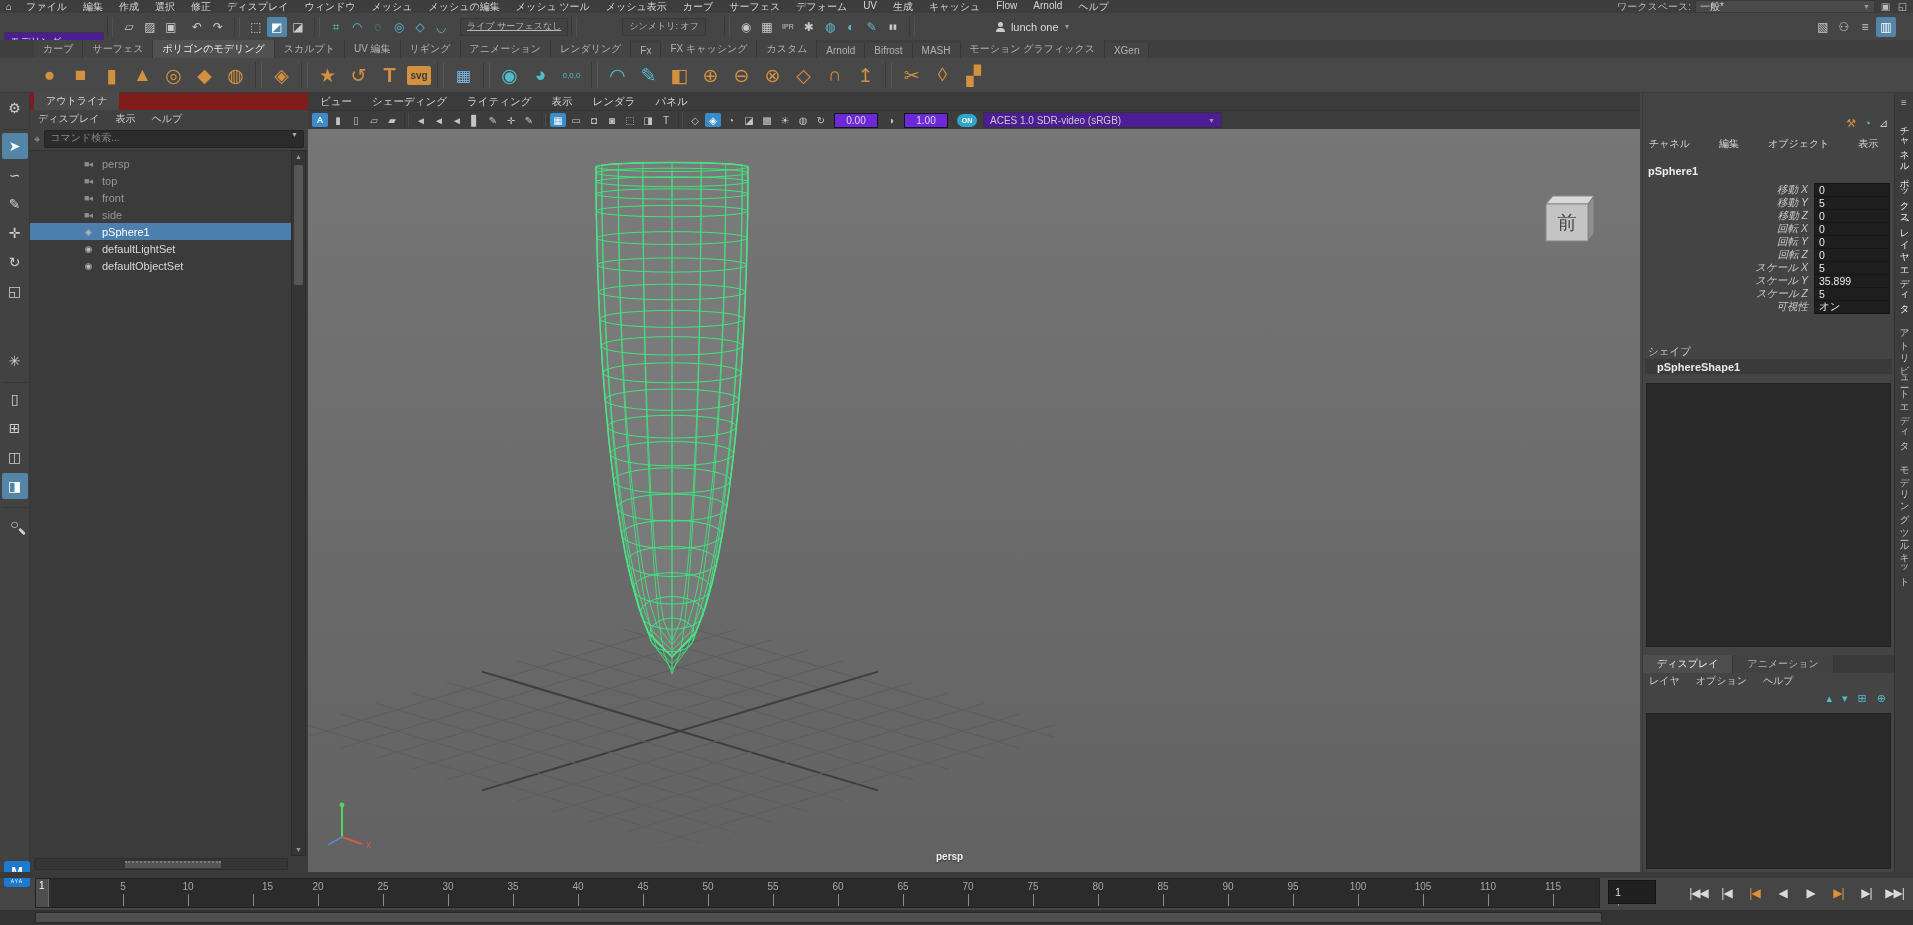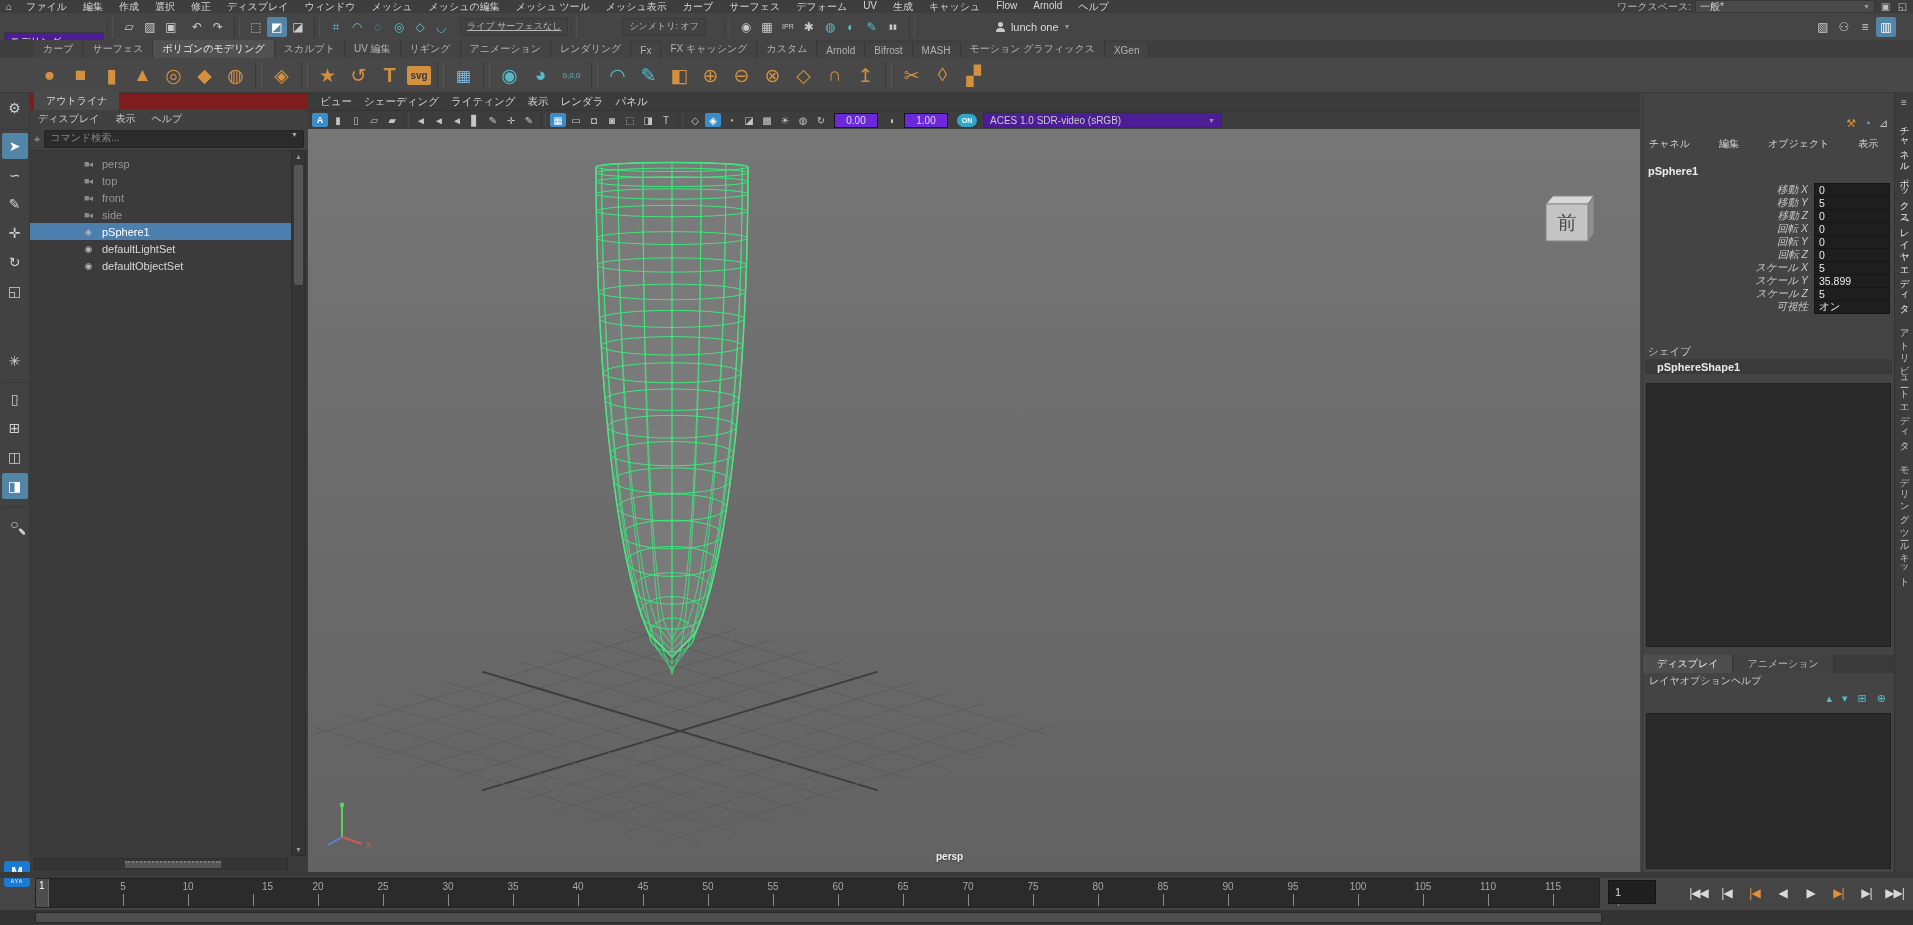--- a/index.html
+++ b/index.html
@@ -82,21 +82,21 @@
   .orow.selected{background:#4d7fae;color:#ffffff;}
   .ovscroll{position:absolute;right:2px;top:57px;width:13px;bottom:16px;background:#353535;border:1px solid #2d2d2d;}
   .ovscroll .up,.ovscroll .dn{position:absolute;left:0;width:100%;text-align:center;font-size:7px;color:#999;}
   .ovscroll .up{top:2px;} .ovscroll .dn{bottom:2px;}
   .ovthumb{position:absolute;left:2px;right:2px;top:14px;height:120px;background:#565656;border-radius:2px;}
   .ohscroll{position:absolute;left:4px;right:20px;bottom:2px;height:10px;background:#353535;border:1px solid #2d2d2d;}
   .ohthumb{position:absolute;left:90px;width:96px;top:2px;height:5px;background:#555;
            border-top:2px dotted #7a7a7a;}
   
   .vp{position:absolute;left:308px;top:93px;width:1332px;height:779px;background:#3b3b3b;}
-  .vpmenu{height:17px;display:flex;align-items:center;gap:12px;padding-left:12px;font-size:10.5px;color:#d5d5d5;background:#3b3b3b;}
+  .vpmenu{height:17px;display:flex;align-items:center;gap:20px;padding-left:12px;font-size:10.5px;color:#d5d5d5;background:#3b3b3b;}
   .vptools{height:18px;display:flex;align-items:center;background:#3d3d3d;border-top:1px solid #343434;
            border-bottom:1px solid #343434;padding-left:4px;gap:2px;}
   .vticons{display:flex;align-items:center;gap:2px;}
   .vticon{min-width:16px;height:14px;display:flex;align-items:center;justify-content:center;color:#c5c5c5;font-size:10px;}
   .vticon.abadge{background:#3a8dc8;color:#fff;border-radius:2px;width:15px;font-weight:bold;font-size:9px;}
   .vticon.active{background:#3a8dc8;color:#fff;border-radius:2px;}
   .vticon.sep{min-width:3px;height:14px;border-left:1px solid #333;border-right:1px solid #4c4c4c;font-size:0;margin:0 2px;}
   .vfield{width:42px;height:13px;background:#6d28d9;border:1px solid #151515;color:#dddddd;font-size:10px;
           display:flex;align-items:center;justify-content:center;margin:0 3px;}
   .onbadge{background:#2fa7c9;color:#fff;font-size:7px;font-weight:bold;border-radius:7px;width:20px;height:13px;
@@ -124,21 +124,21 @@
   .cbfield{width:70px;height:12px;background:#1e1e1e;border:1px solid #161616;color:#e8e8e8;font-size:10.5px;
            display:flex;align-items:center;padding-left:4px;}
   .cbshape{position:absolute;top:252px;left:5px;font-size:10.5px;color:#c9c9c9;}
   .cbshaperow{position:absolute;top:266px;left:2px;right:2px;height:15px;background:#3a3a3a;display:flex;
               align-items:center;padding-left:12px;font-weight:bold;font-size:11px;color:#e8e8e8;}
   .cbempty{position:absolute;top:290px;left:3px;right:3px;height:262px;background:#2a2a2a;border:1px solid #222;}
   
   .letabs{position:absolute;top:562px;left:0;right:0;height:18px;background:#3a3a3a;display:flex;align-items:flex-end;}
   .letab{padding:2px 14px;font-size:10px;color:#b5b5b5;background:#424242;border-right:1px solid #353535;}
   .letab.active{background:#4e4e4e;color:#e8e8e8;}
-  .lemenus{position:absolute;top:581px;left:6px;display:flex;font-size:10px;color:#cccccc;}
+  .lemenus{position:absolute;top:581px;left:6px;display:flex;gap:16px;font-size:10px;color:#cccccc;}
   .leicons{position:absolute;top:599px;right:8px;display:flex;gap:10px;}
   .leicons span{color:#54bac9;font-size:11px;}
   .leempty{position:absolute;top:620px;left:3px;right:3px;bottom:3px;background:#2a2a2a;border:1px solid #222;}
   
   .rstrip{position:absolute;left:1894px;top:93px;width:19px;height:779px;background:#3d3d3d;border-left:1px solid #323232;
           display:flex;flex-direction:column;align-items:center;padding-top:4px;box-sizing:border-box;gap:12px;}
   .rstrip .dockicon{color:#bbb;font-size:10px;}
   .vtab{writing-mode:vertical-rl;font-size:9.5px;color:#c4c4c4;letter-spacing:1px;white-space:nowrap;}
   .vtab.active{color:#ebebeb;}
   

